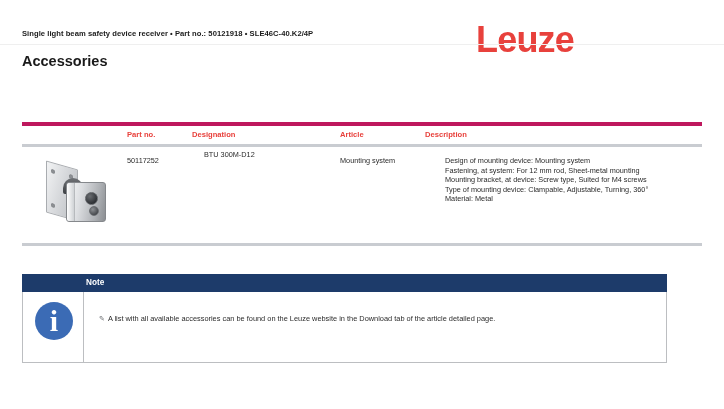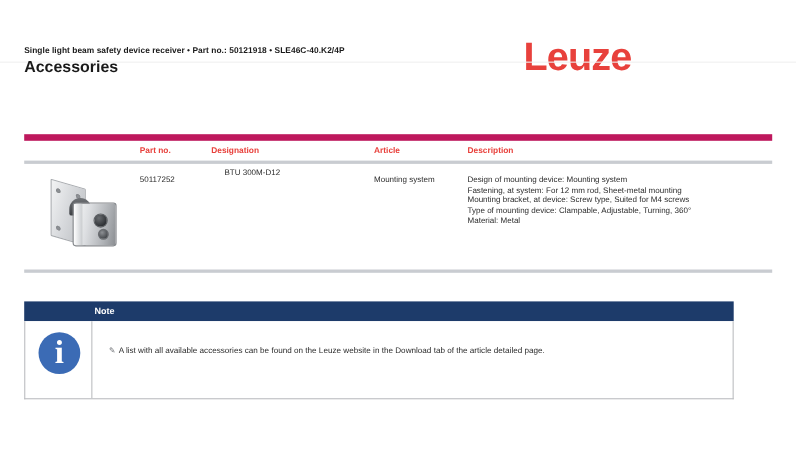--- a/index.html
+++ b/index.html
@@ -18,21 +18,21 @@
   .page {
     position: relative;
     width: 724px;
     height: 409px;
     box-sizing: border-box;
   }
 
   
   .top-header {
     position: absolute;
-    left: 0; top: 12px;
+    left: 0; top: 0;
     width: 588px;
     height: 45px;
   }
   .breadcrumb {
     position: absolute;
     left: 22px;
     top: 29px;
     font-size: 7.6px;
     font-weight: bold;
     color: #1a1a1a;
@@ -79,21 +79,21 @@
   
   .acc-table {
     position: absolute;
     left: 22px;
     top: 122px;
     width: 680px;
   }
   .acc-head {
     position: relative;
     height: 18px;
-    border-top: 6px solid #be185d;
+    border-top: 4px solid #be185d;
     border-bottom: 3px solid #c9ccd1;
     background: #ffffff;
   }
   .acc-head .hcell {
     position: absolute;
     top: 4px;
     font-size: 7.6px;
     font-weight: bold;
     color: #e8413c;
     white-space: nowrap;
@@ -288,21 +288,21 @@
           <div class="screw"></div>
         </div>
       </div>
 
       <div class="cell col-part" style="top:9px;text-align:center;">50117252</div>
 
       <div class="cell col-desig" style="top:3px;padding-left:12px;">BTU 300M-D12</div>
 
       <div class="cell col-art" style="top:9px;">Mounting system</div>
 
-      <div class="cell col-desc" style="top:9px;">
+      <div class="cell col-desc" style="top:9px;margin-left:20px;">
         <div>Design of mounting device: Mounting system</div>
         <div>Fastening, at system: For 12 mm rod, Sheet-metal mounting</div>
         <div>Mounting bracket, at device: Screw type, Suited for M4 screws</div>
         <div>Type of mounting device: Clampable, Adjustable, Turning, 360°</div>
         <div>Material: Metal</div>
       </div>
 
     </div>
   </div>
 

